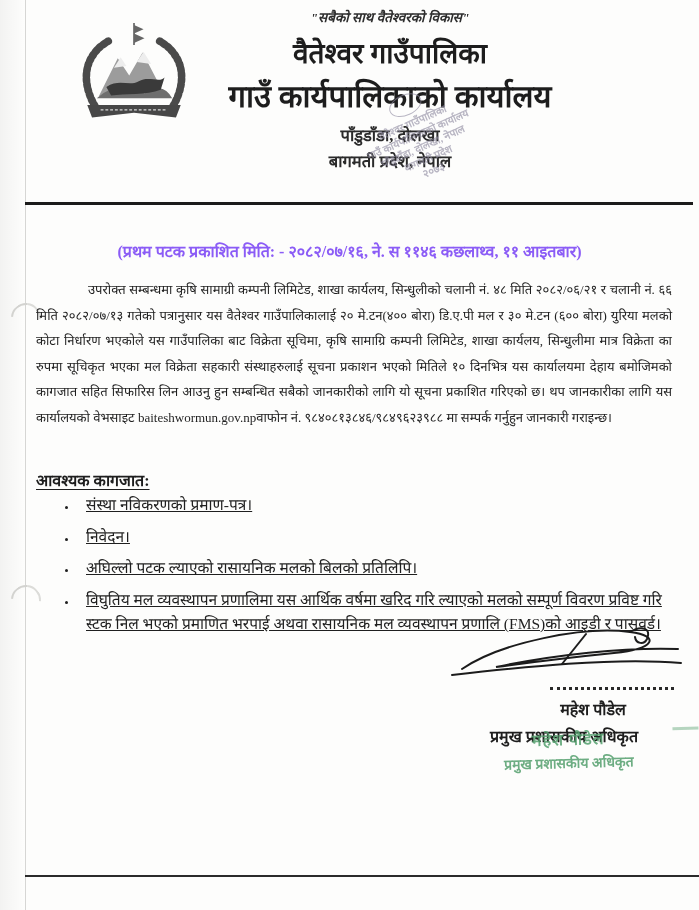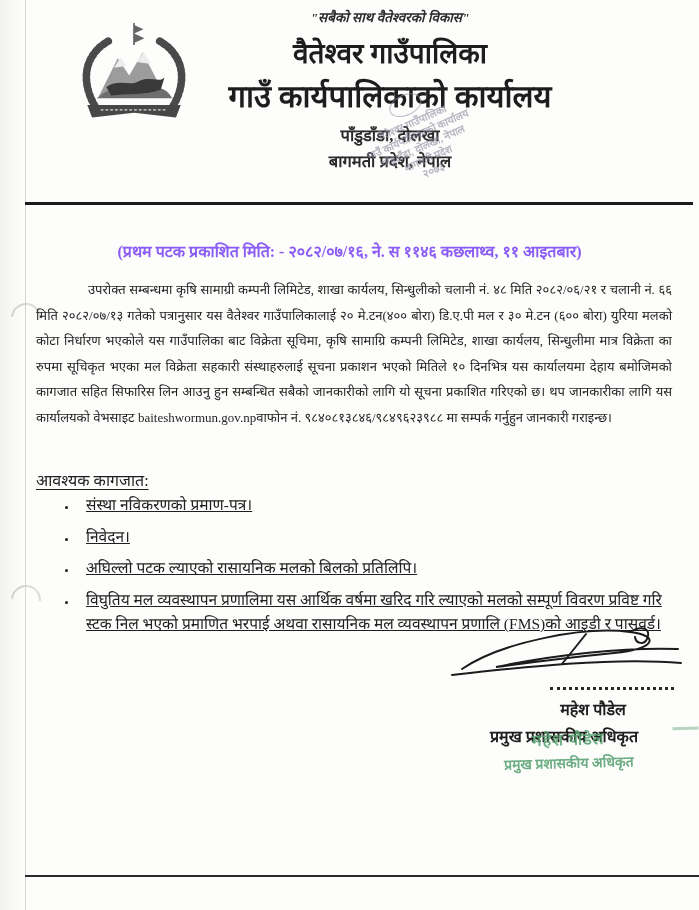--- a/index.html
+++ b/index.html
@@ -34,21 +34,21 @@
 
   .divider{position:absolute;left:25px;right:6px;top:202px;height:3px;background:#1b1b1b;}
 
   
   .notice-title{position:absolute;left:0;right:0;top:211px;text-align:center;
     font-size:17.5px;font-weight:700;color:#1e1e1e;}
   .notice-title span{text-decoration:underline;text-underline-offset:4px;text-decoration-thickness:1.5px;}
   .pub-line{position:absolute;left:0;right:0;top:240px;text-align:center;font-size:16px;font-weight:600;color:#8b5cf6;}
   .body-para{position:absolute;left:36px;right:27px;top:277px;font-size:13px;
     line-height:25.5px;text-align:justify;text-indent:52px;color:#1f1f1f;}
-  .docs-heading{position:absolute;left:36px;top:469px;font-size:16px;font-weight:400;
+  .docs-heading{position:absolute;left:36px;top:469px;font-size:16px;font-weight:700;
     text-decoration:underline;text-underline-offset:3px;color:#1e1e1e;}
   .docs-list{position:absolute;left:62px;right:30px;top:493px;margin:0;padding:0 0 0 16px;
     font-size:15.5px;color:#1f1f1f;text-decoration:underline;}
   .docs-list li{margin-bottom:7px;line-height:24.5px;padding-left:8px;}
   .docs-list li::marker{font-size:11px;}
 
   
   .sig-block{position:absolute;left:428px;top:622px;width:258px;}
   .sig-scribble{display:block;margin-left:6px;}
   .dotted-line{width:124px;border-bottom:3px dotted #2a2a2a;margin:2px 12px 0 auto;height:1px;}

